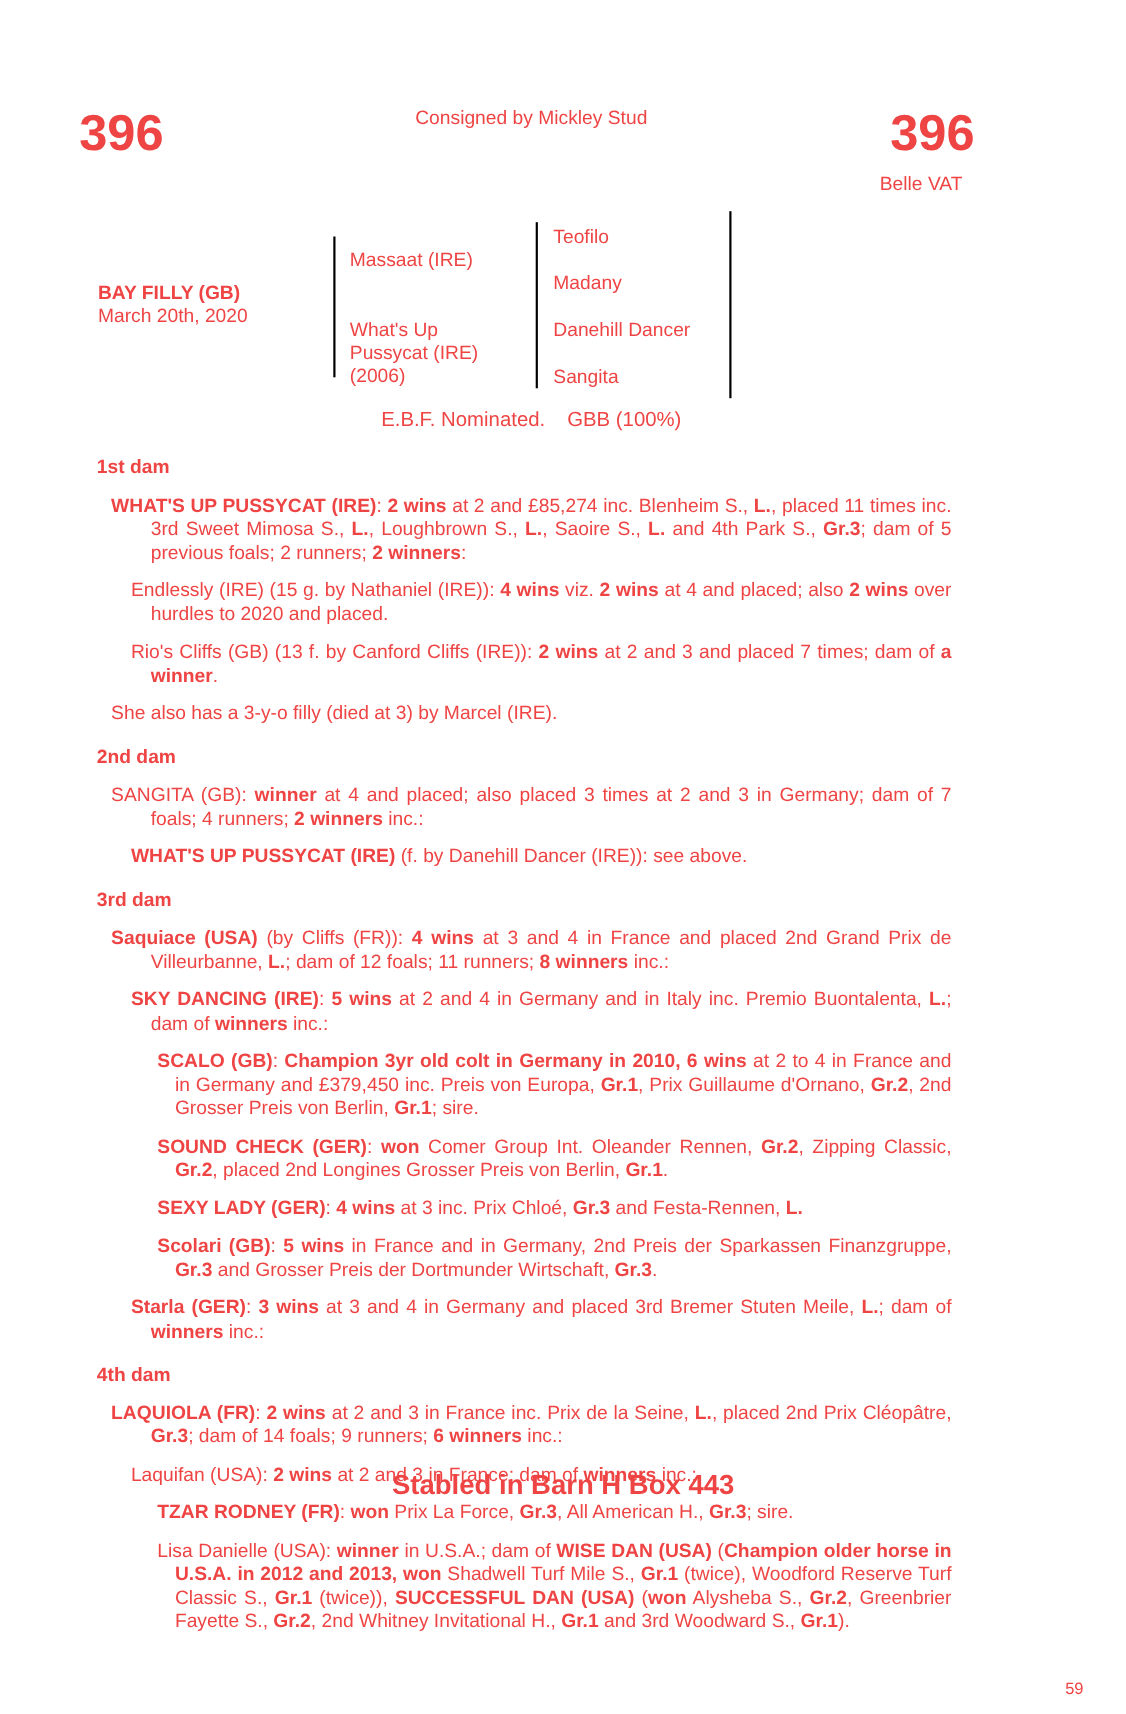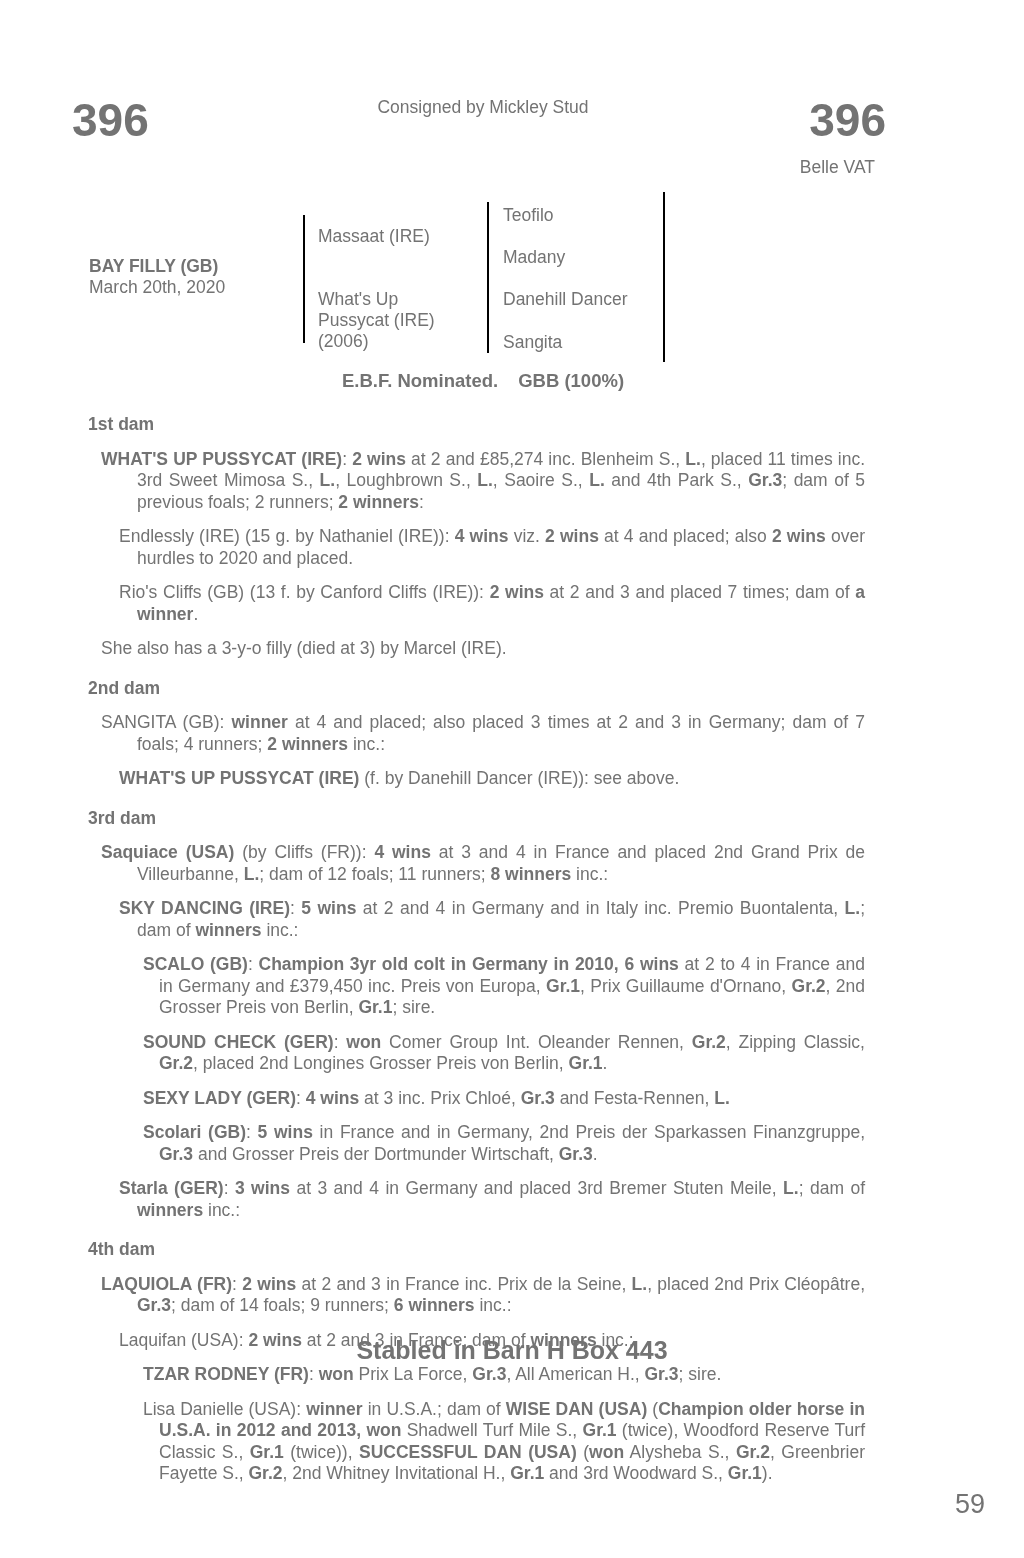--- a/index.html
+++ b/index.html
@@ -1,19 +1,19 @@
 <!DOCTYPE html>
 <html><head>
 <meta charset="utf-8">
 <style>
   html,body{margin:0;padding:0;background:#fff;}
   .page{
     position:relative;
     width:1024px;height:1558px;
-    background:#ffffff;color:#737373;
+    background:#ffffff;color:#ef4444;
     font-family:"Liberation Sans", sans-serif;
     font-size:17.5px;line-height:21.5px;
     overflow:hidden;
   }
   
   .lot-left{position:absolute;left:72px;top:98px;font-size:46px;line-height:44px;font-weight:bold;}
   .lot-right{position:absolute;right:138px;top:98px;font-size:46px;line-height:44px;font-weight:bold;}
   .consigned{position:absolute;left:88px;top:97px;width:790px;text-align:center;}
   .vat{position:absolute;right:149px;top:157px;}
   
@@ -26,34 +26,34 @@
   .ped-name{position:absolute;left:1px;top:64px;font-weight:bold;}
   .ped-foaled{position:absolute;left:1px;top:85px;}
   .ped-sire{position:absolute;left:230px;top:34px;}
   .ped-dam{position:absolute;left:230px;top:97px;}
   .gs{position:absolute;left:415px;top:13px;}
   .gd{position:absolute;left:415px;top:55px;}
   .gs2{position:absolute;left:415px;top:97px;}
   .gd2{position:absolute;left:415px;top:140px;}
   .gp{position:absolute;left:595px;top:3px;}
   
-  .noms{position:absolute;left:88px;top:370px;width:790px;text-align:center;font-weight:bold;font-size:18.5px;}
+  .noms{position:absolute;left:88px;top:370px;width:790px;text-align:center;font-weight:normal;font-size:18.5px;}
   .noms .gap{display:inline-block;width:20px;}
   
   .sections{position:absolute;left:88px;top:414px;width:790px;}
   .sec{margin-top:18px;}
   .sec:first-child{margin-top:0;}
   .sec-heading{font-weight:bold;}
   .sections p{margin:13px;text-align:justify;}
   .lvl-a{padding-left:36px;text-indent:-36px;}
   .lvl-b{padding-left:36px;text-indent:-18px;}
   .lvl-c{padding-left:58px;text-indent:-16px;}
   
   .stabled{position:absolute;left:0;top:1340px;width:1024px;text-align:center;font-weight:bold;font-size:25px;}
-  .pagenum{position:absolute;right:39px;top:1492px;font-size:27px;line-height:24px;}
+  .pagenum{position:absolute;right:39px;top:1524px;font-size:15px;line-height:24px;}
 </style>
 </head>
 <body>
 
 <div class="page">
 
   <div class="lot-left">396</div>
   <div class="consigned">Consigned by Mickley Stud</div>
   <div class="lot-right">396</div>
   <div class="vat">Belle VAT</div>

